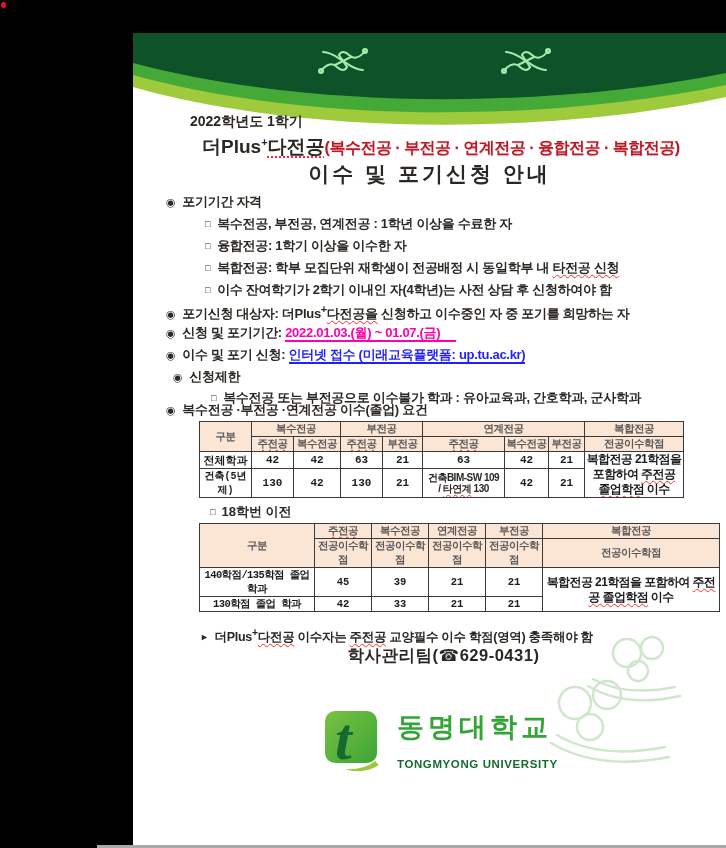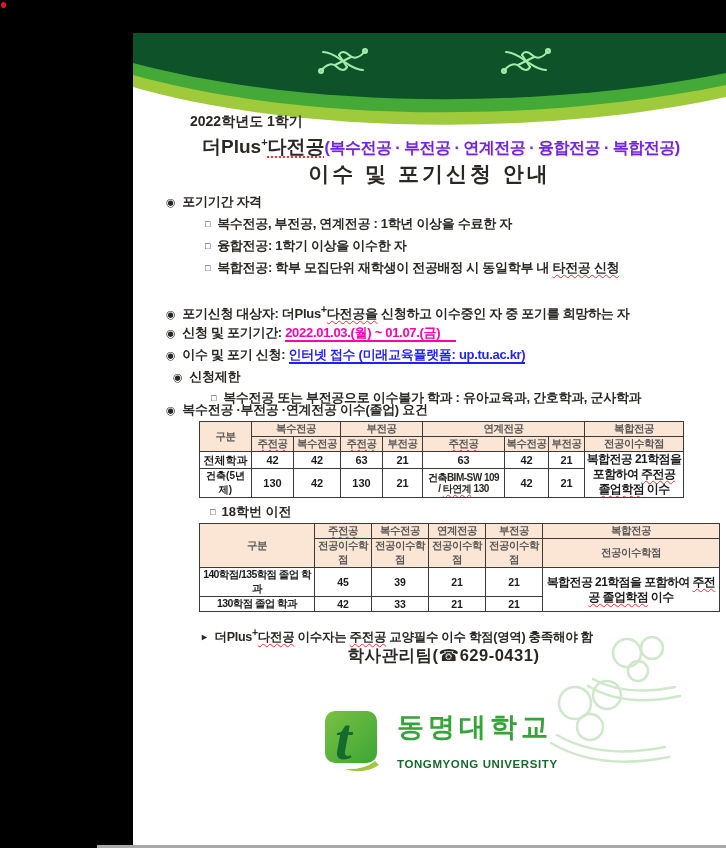--- a/index.html
+++ b/index.html
@@ -11,35 +11,35 @@
   .page{
     position:absolute;left:133px;top:33px;width:593px;height:812px;background:#fff;
     color:#2b2723;overflow:hidden;
   }
   .band-svg{position:absolute;left:0;top:0;display:block;}
   .ornament{position:absolute;}
   .term{position:absolute;left:57px;top:80px;font-size:14px;font-weight:bold;white-space:nowrap;}
   .brand-line{position:absolute;left:69px;top:101px;font-size:19px;font-weight:bold;white-space:nowrap;}
   .brand-line sup{font-size:11px;}
   .brand-wavy{text-decoration:underline dotted #ff2a2a 2px;text-underline-offset:3px;}
-  .brand-paren{font-size:16px;color:#6d28d9;letter-spacing:-0.5px;text-shadow:0.6px 0.6px 0 #ffd9f6;}
+  .brand-paren{font-size:16px;color:#b91c1c;letter-spacing:-0.5px;text-shadow:0.6px 0.6px 0 #ffd9f6;}
   .subtitle{position:absolute;left:0;top:127px;width:100%;text-align:center;font-size:21px;font-weight:bold;letter-spacing:3px;}
   .line{position:absolute;font-size:13px;font-weight:bold;white-space:nowrap;letter-spacing:-0.3px;color:#2b2723;}
   .mk1{font-size:11px;margin-right:7px;}
   .mk2{font-size:9px;margin-right:7px;vertical-align:1px;}
   .mk3{font-size:9px;margin-right:6px;vertical-align:1px;}
   .wavy{text-decoration:underline wavy #ff2a2a 1px;text-underline-offset:2px;}
   .date-pink{color:#ff00ae;border-bottom:2px solid #ff00ae;padding-right:16px;}
   .link-blue{color:#1f1fff;border-bottom:2px solid #1f1fff;cursor:pointer;}
   table{border-collapse:collapse;position:absolute;table-layout:fixed;}
   td{border:1px solid #3a3a3a;text-align:center;vertical-align:middle;font-weight:bold;padding:0 1px;overflow:hidden;}
   .t1{left:66px;top:388px;width:484px;}
   .t2{left:66px;top:490px;width:520px;}
   td.hdr{background:#fbe5d5;color:#595959;font-size:10.5px;height:13px;letter-spacing:-0.5px;}
-  td.data{font-size:11px;color:#1c1c1c;}
+  td.data{font-size:11px;color:#1c1c1c;font-family:Liberation Mono, monospace;}
   .t1 .r1{height:17px;} .t1 .r2{height:28px;}
   .t2 .r1,.t2 .r2{height:14px;}
   td.merged{font-size:12px;color:#1c1c1c;letter-spacing:-0.6px;line-height:1.25;}
   td.twoline{font-size:10px;line-height:1.15;letter-spacing:-0.5px;}
   .t2 td.data{font-size:10.5px;}
   .t2 .rowlabel{font-size:10px;letter-spacing:-0.6px;}
   .midlabel{position:absolute;left:77px;top:470px;font-size:13px;font-weight:bold;}
   .note{position:absolute;left:67px;font-size:12.5px;font-weight:bold;white-space:nowrap;letter-spacing:-0.3px;}
   .dept{position:absolute;left:0;top:612px;width:100%;text-align:center;font-size:16.5px;font-weight:bold;letter-spacing:0.5px;padding-left:28px;box-sizing:border-box;}
   .logo{position:absolute;left:190px;top:672px;display:flex;align-items:flex-start;}
@@ -93,20 +93,23 @@
     <span class="mk1">◉</span><span>포기기간 자격</span>
   </div>
   <div class="line" style="left:72px;top:182px;">
     <span class="mk2">□</span><span>복수전공, 부전공, 연계전공 : 1학년 이상을 수료한 자</span>
   </div>
   <div class="line" style="left:72px;top:204px;">
     <span class="mk2">□</span><span>융합전공: 1학기 이상을 이수한 자</span>
   </div>
   <div class="line" style="left:72px;top:226px;">
     <span class="mk2">□</span><span>복합전공: 학부 모집단위 재학생이 전공배정 시 동일학부 내 </span><span class="wavy">타전공 신청</span>
+  </div>
+  <div class="line" style="left:72px;top:248px;">
+    <span class="mk2">□</span><span>이수 잔여학기가 2학기 이내인 자(4학년)는 사전 상담 후 신청하여야 함</span>
   </div>
   <div class="line" style="left:33px;top:270px;">
     <span class="mk1">◉</span><span>포기신청 대상자: 더Plus</span><sup>+</sup><span class="wavy">다전공을</span><span> 신청하고 이수중인 자 중 포기를 희망하는 자</span>
   </div>
   <div class="line" style="left:33px;top:291px;">
     <span class="mk1">◉</span><span>신청 및 포기기간: </span><span class="date-pink">2022.01.03.(월) ~ 01.07.(금)</span>
   </div>
   <div class="line" style="left:33px;top:313px;">
     <span class="mk1">◉</span><span>이수 및 포기 신청: </span><span class="link-blue">인터넷 접수 (미래교육플랫폼: up.tu.ac.kr)</span>
   </div>

